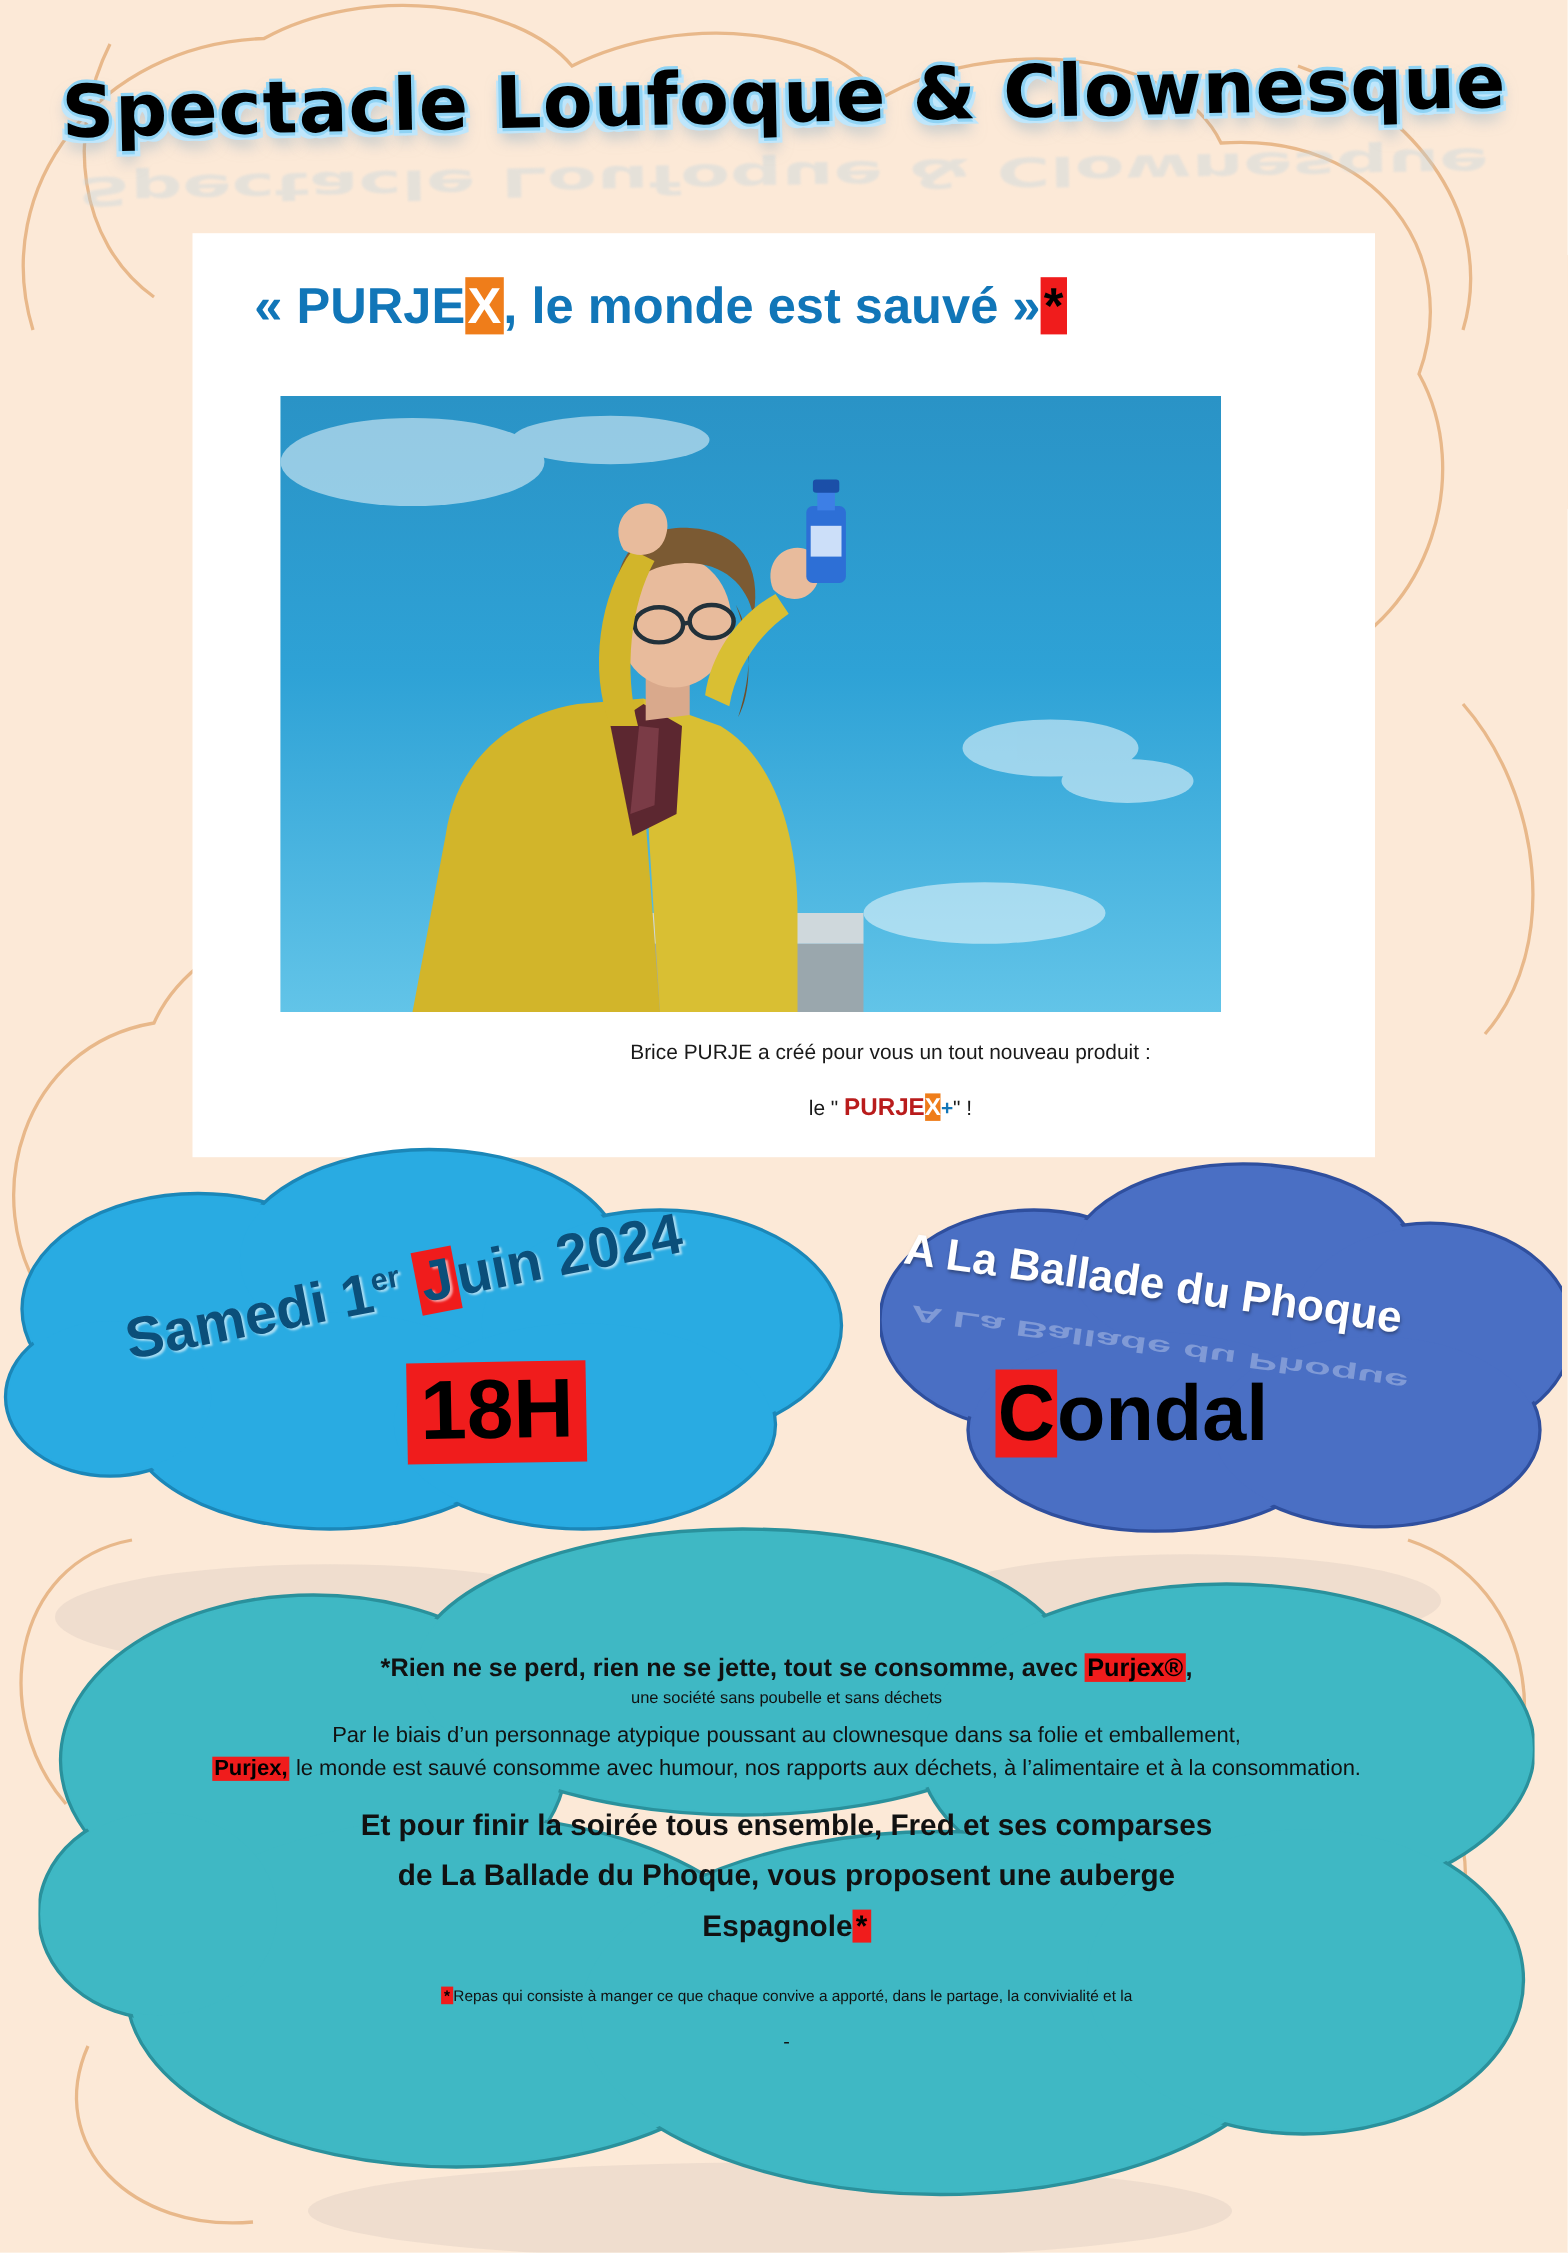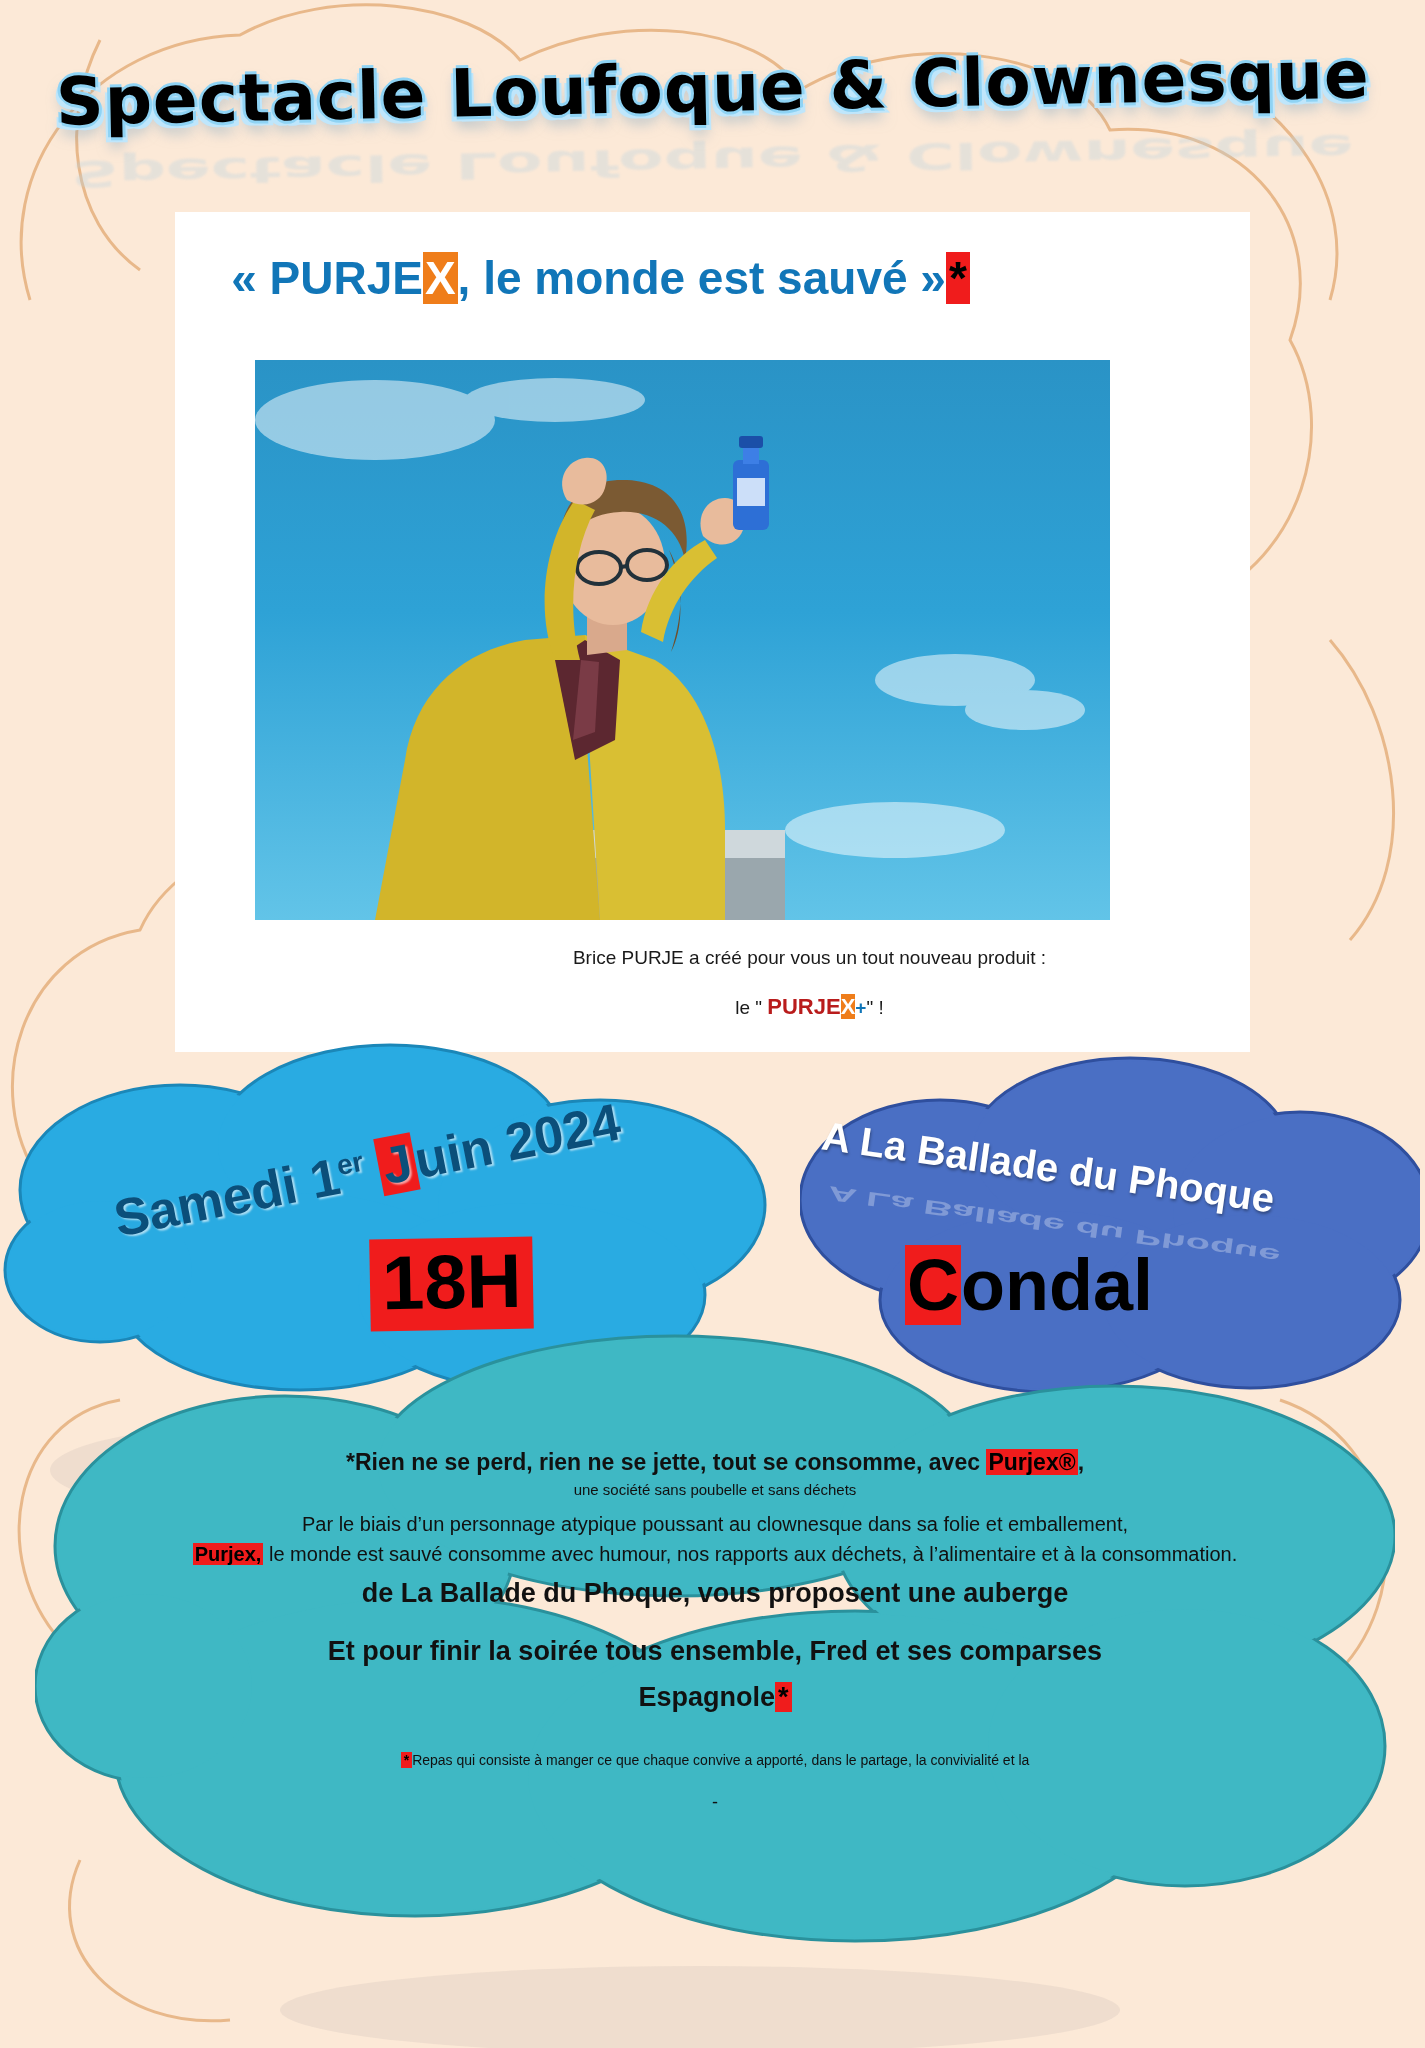--- a/index.html
+++ b/index.html
@@ -113,21 +113,21 @@
   .cap2 b { color: #b91c1c; font-size: 22px; }
   .cap2 .xhl { background:#ef7d1a; color:#fff; }
   .cap2 .plus { color: #1176b8; font-weight: bold; }
 
   
   .cloud-date, .cloud-place, .cloud-text {
     position: absolute;
   }
   .cloud-date { top: 1040px; left: 0px; width: 800px; height: 360px; z-index: 6; }
   .cloud-place { top: 1050px; left: 800px; width: 620px; height: 360px; z-index: 6; }
-  .cloud-text { top: 1326px; left: 35px; width: 1360px; height: 640px; z-index: 7; }
+  .cloud-text { top: 1380px; left: 35px; width: 1360px; height: 640px; z-index: 7; }
 
   .date-line {
     position: absolute;
     top: 100px; left: 110px;
     transform: rotate(-11deg);
     font-family: "Liberation Sans", sans-serif;
     font-weight: bold;
     font-size: 52px;
     color: #0b4f7a;
     white-space: nowrap;
@@ -383,22 +383,22 @@
 
     <div class="txt-inner">
       <div class="t-l1">
         <span>*Rien ne se perd, rien ne se jette, tout se consomme, avec </span><span class="hl">Purjex®</span><span>,</span>
       </div>
       <div class="t-l2">une société sans poubelle et sans déchets</div>
       <div class="t-l3">Par le biais d’un personnage atypique poussant au clownesque dans sa folie et emballement,</div>
       <div class="t-l3">
         <span class="hl">Purjex,</span><span> le monde est sauvé consomme avec humour, nos rapports aux déchets, à l’alimentaire et à la consommation.</span>
       </div>
+      <div class="t-big">Et pour finir la soirée tous ensemble, Fred et ses comparses</div>
       <div class="t-big" style="margin-top:4px">de La Ballade du Phoque, vous proposent une auberge</div>
-      <div class="t-big">Et pour finir la soirée tous ensemble, Fred et ses comparses</div>
       <div class="t-big" style="margin-top:4px">
         <span>Espagnole</span><span class="hl-aster">*</span>
       </div>
       <div class="t-small">
         <span class="hl-aster">*</span><span>Repas qui consiste à manger ce que chaque convive a apporté, dans le partage, la convivialité et la</span>
       </div>
       <div class="t-dash">-</div>
     </div>
   </div>
 

